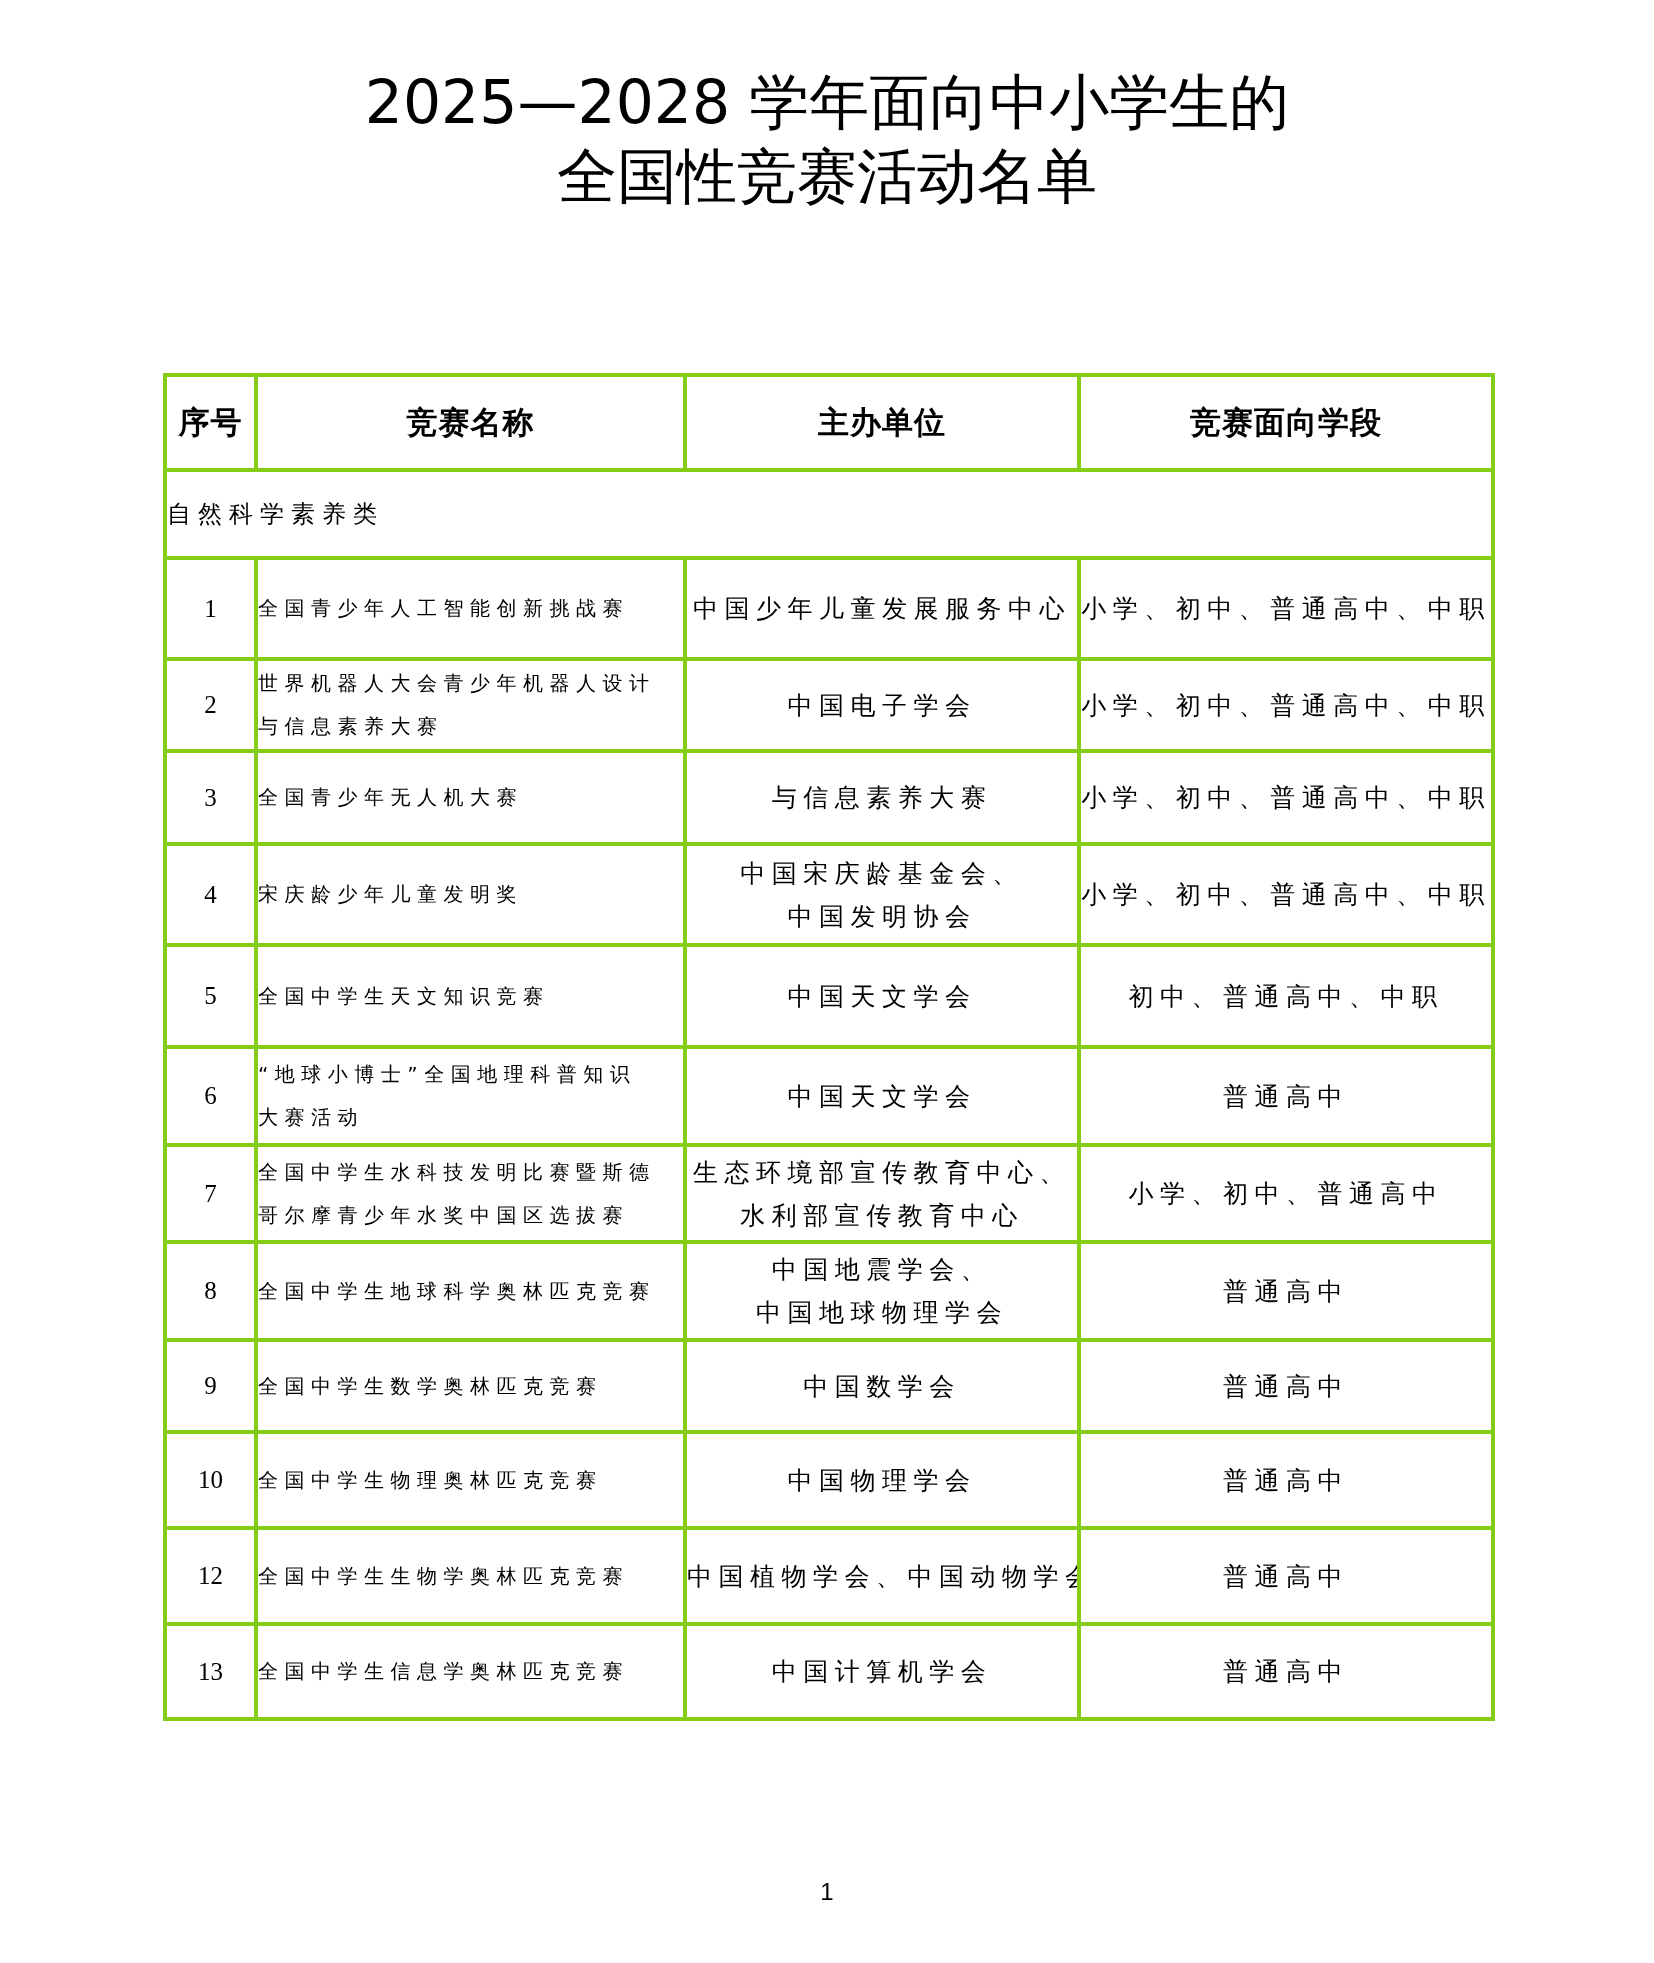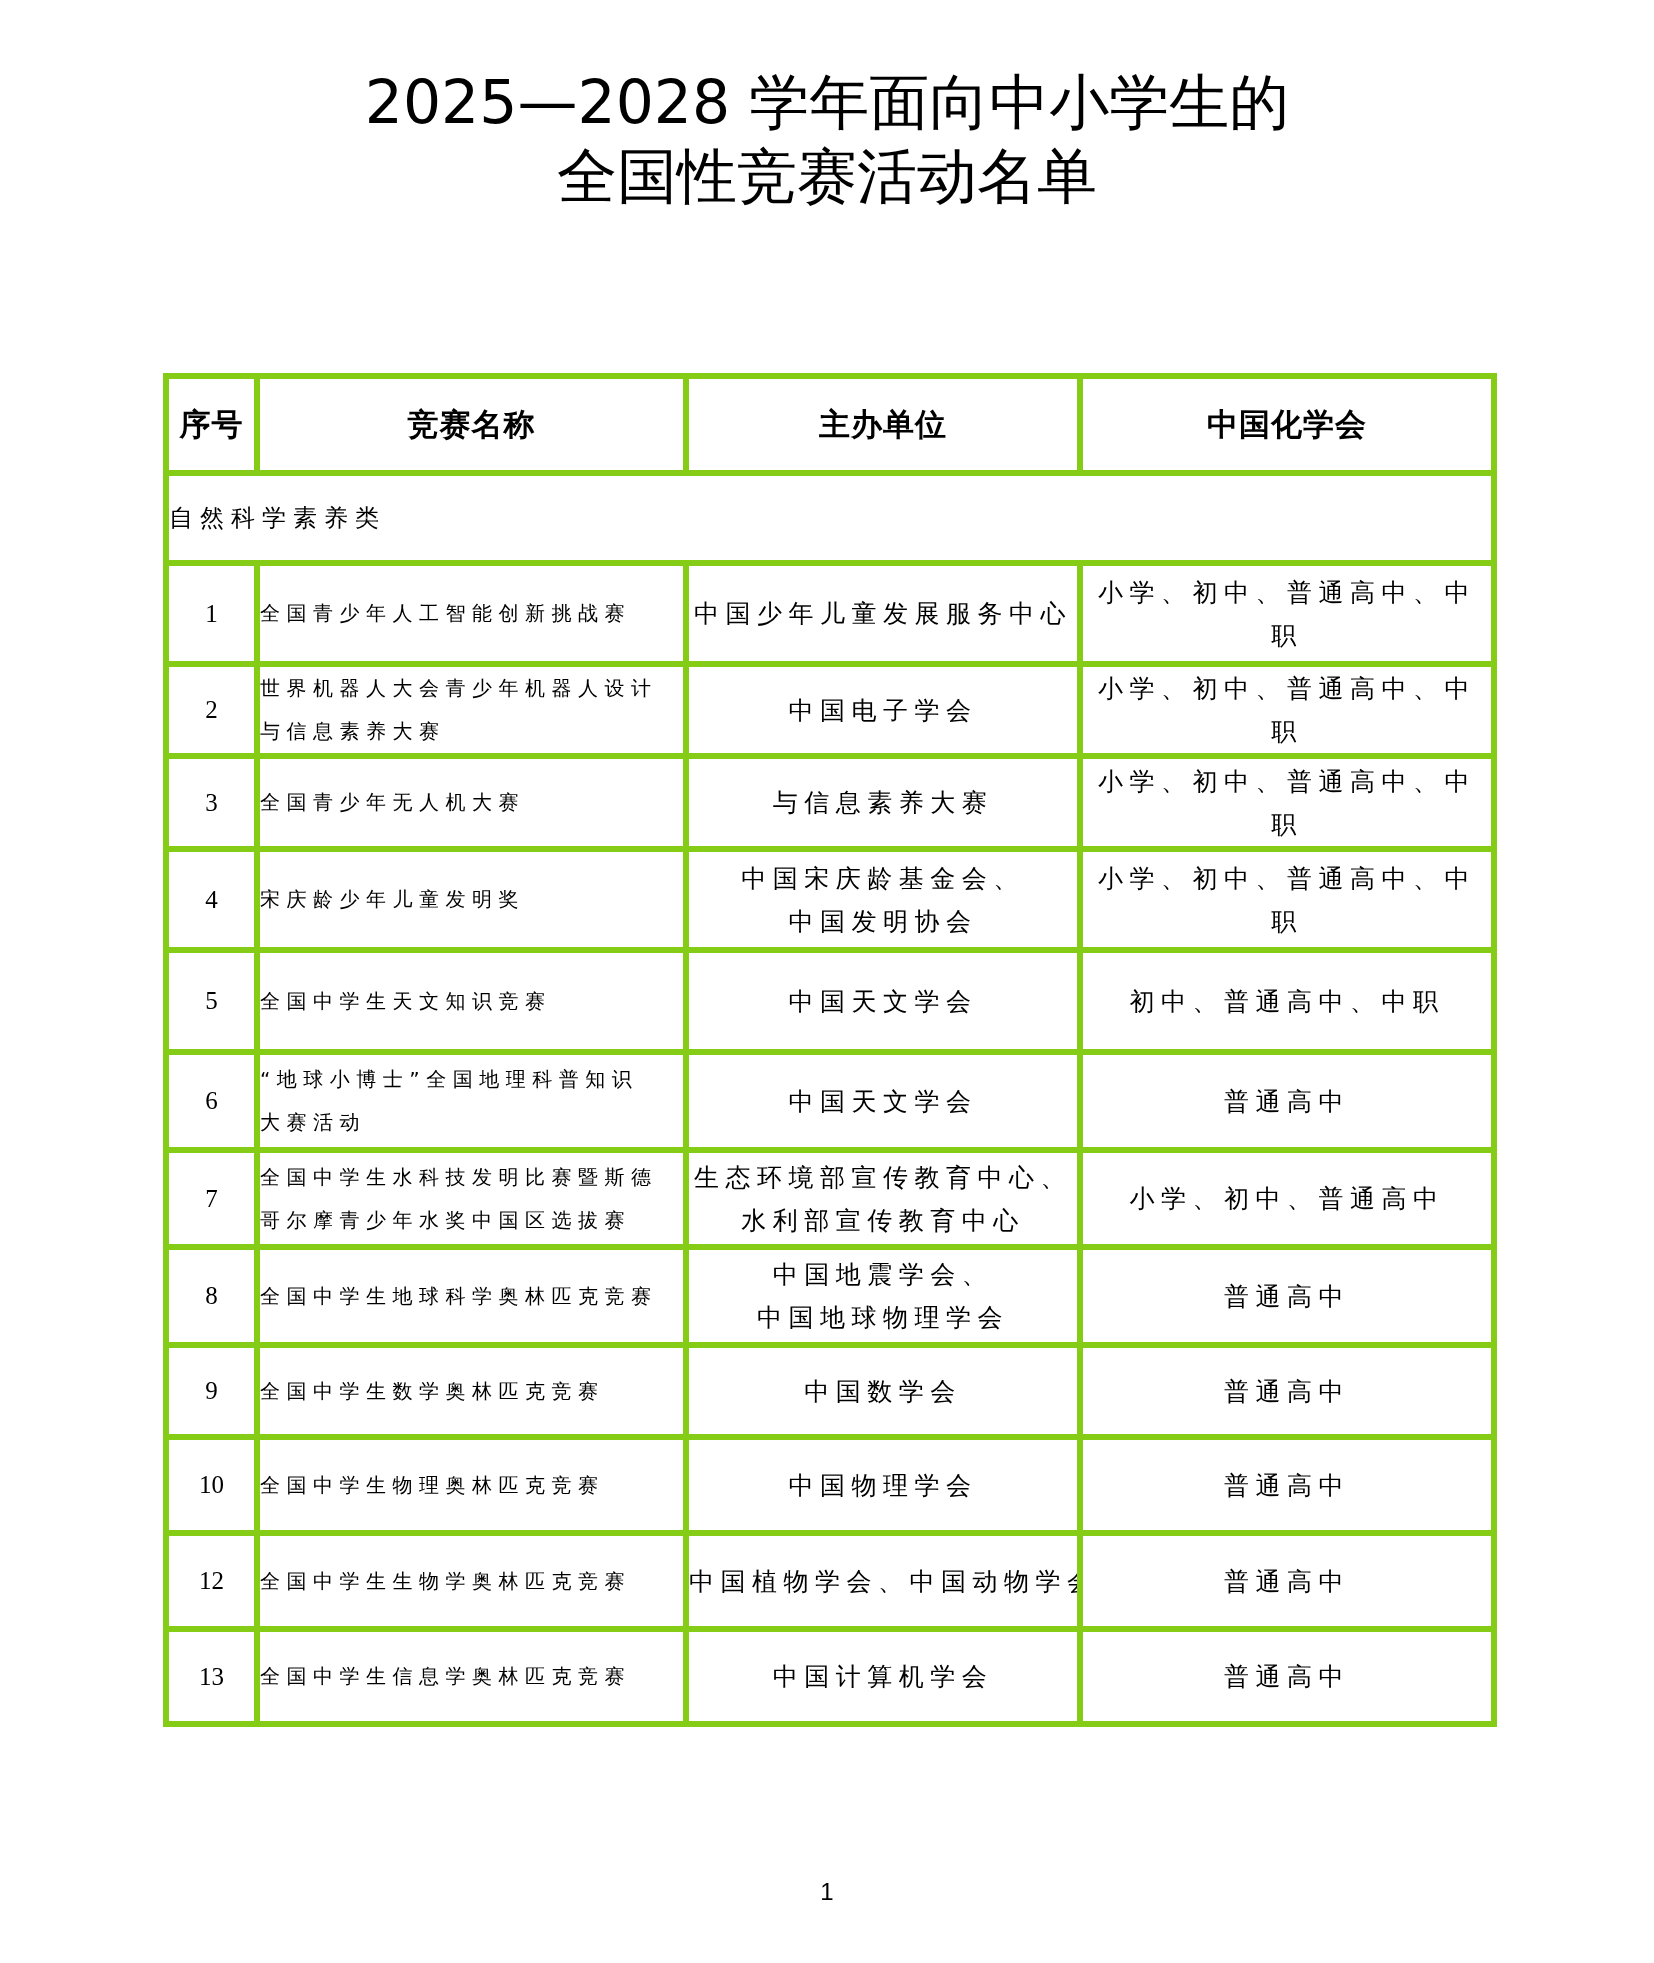--- a/index.html
+++ b/index.html
@@ -30,21 +30,21 @@
 
   table.list {
     position: absolute;
     left: 163px;
     top: 373px;
     width: 1328px;
     border-collapse: collapse;
     table-layout: fixed;
   }
   table.list td, table.list th {
-    border: 6px solid #84cc16;
+    border: 4px solid #84cc16;
     padding: 0;
     vertical-align: middle;
     overflow: hidden;
   }
   col.c1 { width: 91px; }
   col.c2 { width: 429px; }
   col.c3 { width: 394px; }
   col.c4 { width: 414px; }
 
   th.h {
@@ -108,21 +108,21 @@
     <col class="c1">
       <col class="c2">
       <col class="c3">
       <col class="c4">
   </colgroup>
   <thead>
     <tr>
       <th class="h">序号</th>
       <th class="h">竞赛名称</th>
       <th class="h">主办单位</th>
-      <th class="h">中国化学会</th>
+      <th class="h">竞赛面向学段</th>
     </tr>
   </thead>
   <tbody id="tbody">
     <tr>
       <td class="cat" colspan="4">自然科学素养类</td>
     </tr>
   <tr style="height: 101px;">
         <td class="num">1</td>
         <td class="name">
           <span class="ln">全国青少年人工智能创新挑战赛</span>

